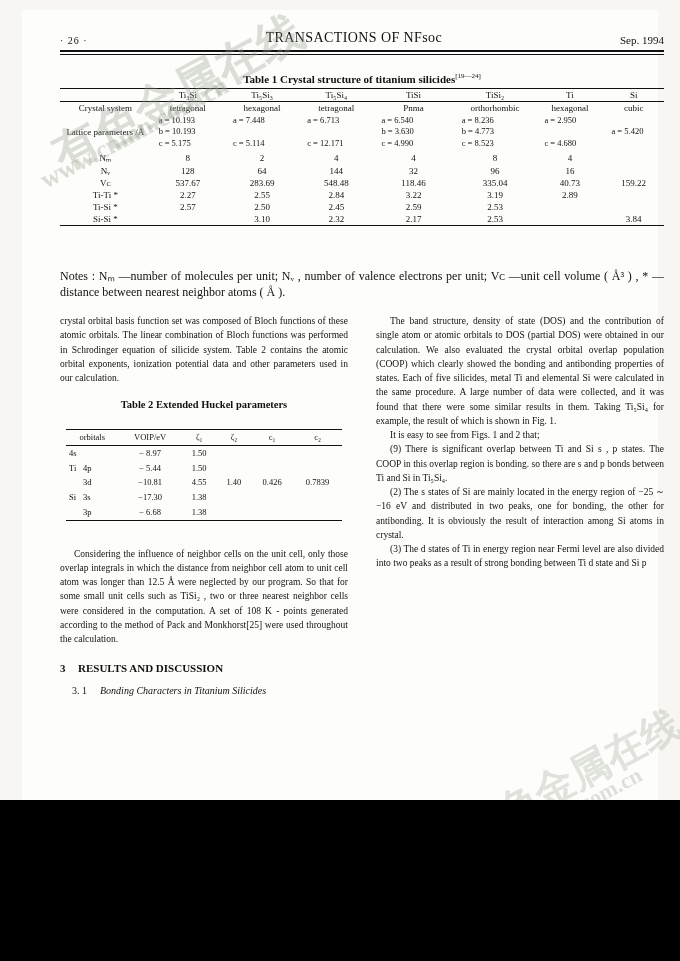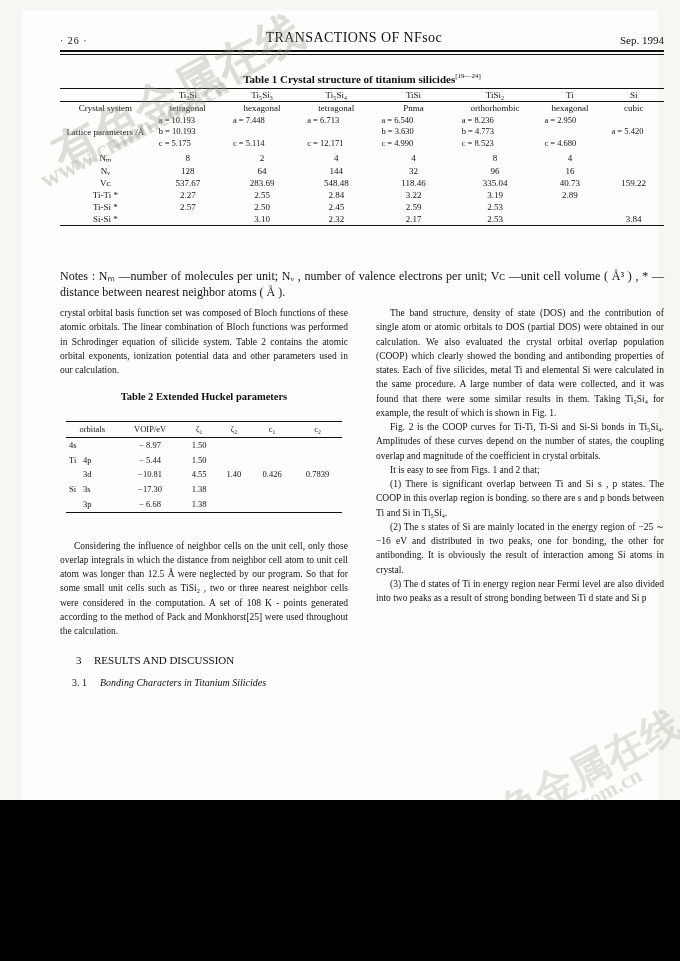--- a/index.html
+++ b/index.html
@@ -52,37 +52,37 @@
   table.t1 .lbl{text-align:center;}
   table.t1 tr.toprule td{border-top:1.6px solid #111;}
   table.t1 tr.midrule td{border-top:1px solid #111;}
   table.t1 tr.botrule td{border-bottom:1.6px solid #111;}
   table.t1 td.lat{text-align:left;padding-left:8px;font-size:8.5px;line-height:1.35;}
   .notes{
     position:absolute;left:38px;top:258px;width:604px;font-size:12px;line-height:1.35;text-align:justify;
   }
 
   
-  .cols{position:absolute;left:38px;top:296px;width:604px;height:470px;}
+  .cols{position:absolute;left:38px;top:304px;width:604px;height:470px;}
   .col{position:absolute;top:0;width:288px;font-size:9.5px;line-height:1.5;text-align:justify;}
   .col.left{left:0;}
   .col.right{left:316px;}
   .col p{margin:0 0 0 0;text-indent:14px;}
   .col p.noind{text-indent:0;}
 
   
   .t2cap{text-align:center;font-size:10.5px;font-weight:bold;margin:12px 0 4px 0;}
   table.t2{border-collapse:collapse;width:276px;font-size:8.5px;margin:16px auto;}
   table.t2 td{padding:1px 3px;text-align:center;font-weight:normal;}
   table.t2 tr.toprule td{border-top:1.4px solid #111;}
   table.t2 tr.midrule td{border-top:1px solid #111;}
   table.t2 tr.botrule td{border-bottom:1.4px solid #111;}
   table.t2 td.left{text-align:left;}
 
-  h3.sec{font-size:11px;font-weight:normal;margin:14px 0 6px 16px;text-indent:0;}
+  h3.sec{font-size:11px;font-weight:bold;margin:14px 0 6px 0;text-indent:0;}
   h4.sub{font-size:10px;font-style:italic;margin:4px 0 0 12px;font-weight:normal;}
   h4.sub .num{font-style:normal;}
 
   .spacer{height:10px;}
 
   
   .wm{
     position:absolute;
     color:rgba(120,130,110,.30);
     font-family:"Liberation Serif", serif;
@@ -310,23 +310,22 @@
         <h3 class="sec">
           <span style="display:inline-block;width:18px">3</span><span>RESULTS AND DISCUSSION</span>
         </h3>
         <h4 class="sub">
           <span class="num" style="display:inline-block;width:28px">3. 1</span><span>Bonding Characters in Titanium Silicides</span>
         </h4>
       </div>
 
       <div class="col right">
         <p>The band structure, density of state (DOS) and the contribution of single atom or atomic orbitals to DOS (partial DOS) were obtained in our calculation. We also evaluated the crystal orbital overlap population (COOP) which clearly showed the bonding and antibonding properties of states. Each of five silicides, metal Ti and elemental Si were calculated in the same procedure. A large number of data were collected, and it was found that there were some similar results in them. Taking Ti₅Si₄ for example, the result of which is shown in Fig. 1.</p>
-        <p>Fig. 2 is the COOP curves for Ti-Ti, Ti-Si and Si-Si bonds in Ti₅Si₄. Amplitudes of these curves depend on the number of states, the coupling overlap and magnitude of the coefficient in crystal orbitals.</p>
         <p>It is easy to see from Figs. 1 and 2 that;</p>
-        <p>(1) There is significant overlap between Ti and Si s , p states. The COOP in this overlap region is bonding. so there are s and p bonds between Ti and Si in Ti₅Si₄.</p>
+        <p>(9) There is significant overlap between Ti and Si s , p states. The COOP in this overlap region is bonding. so there are s and p bonds between Ti and Si in Ti₅Si₄.</p>
         <p>(2) The s states of Si are mainly located in the energy region of −25 ∼ −16 eV and distributed in two peaks, one for bonding, the other for antibonding. It is obviously the result of interaction among Si atoms in crystal.</p>
         <p>(3) The d states of Ti in energy region near Fermi level are also divided into two peaks as a result of strong bonding between Ti d state and Si p</p>
       </div>
 
     </div>
 
     <div class="wm wm1">有色金属在线</div>
     <div class="wm wm2">www.cnmn.com.cn</div>
     <div class="wm wm3">有色金属在线</div>
     <div class="wm wm4">www.cnmn.com.cn</div>

